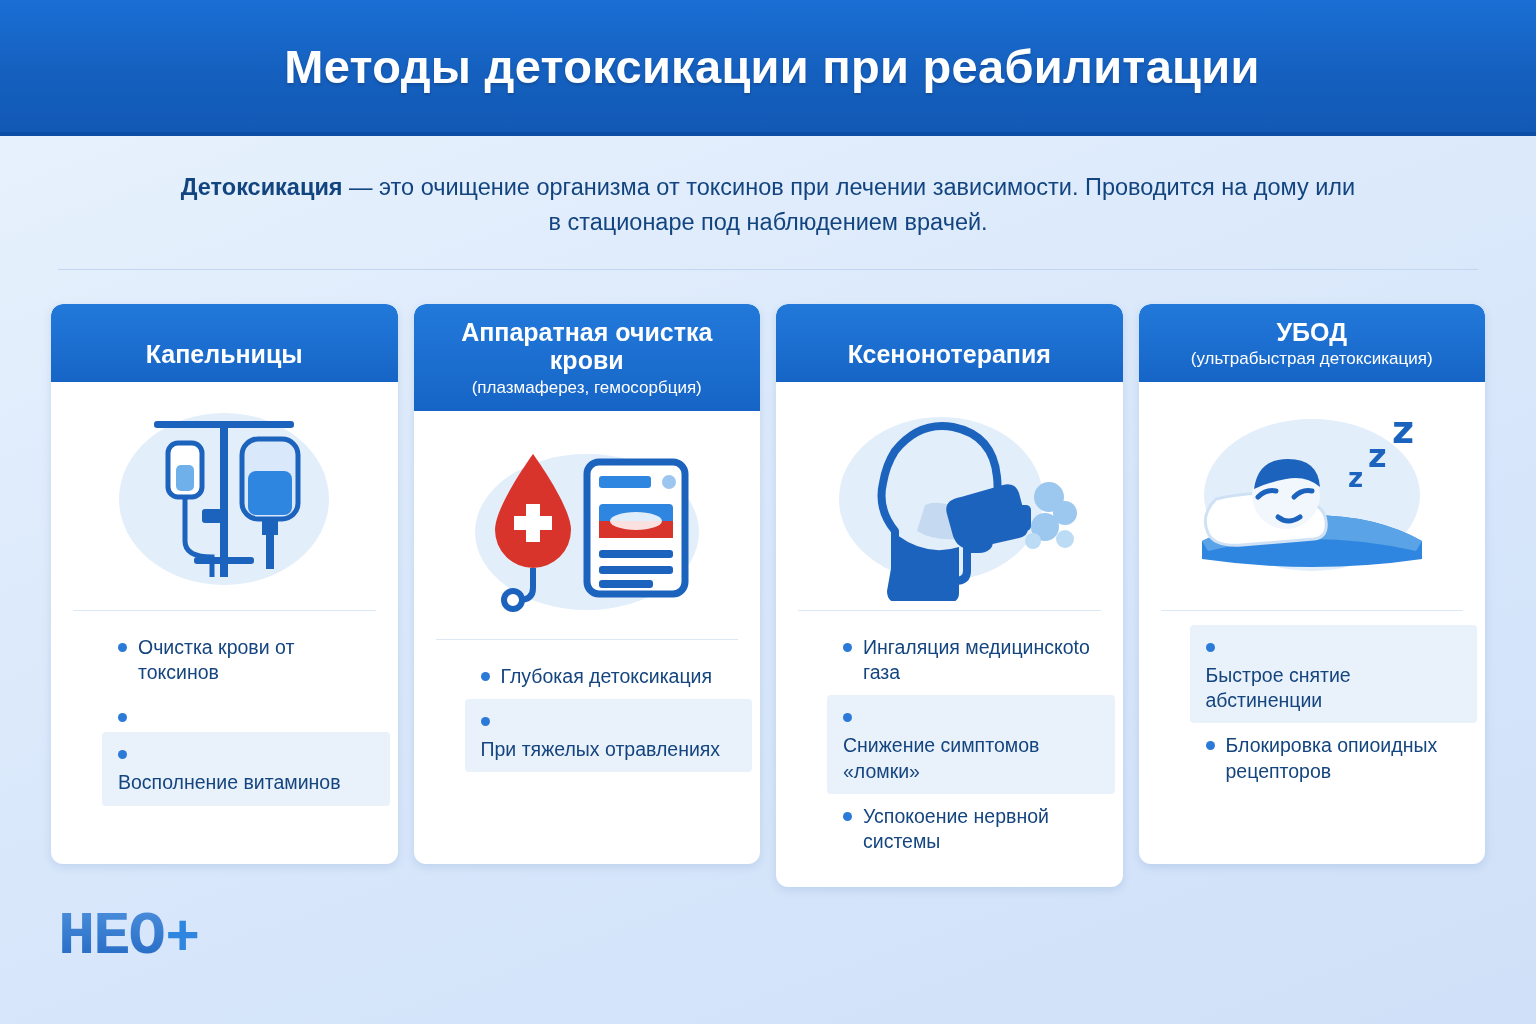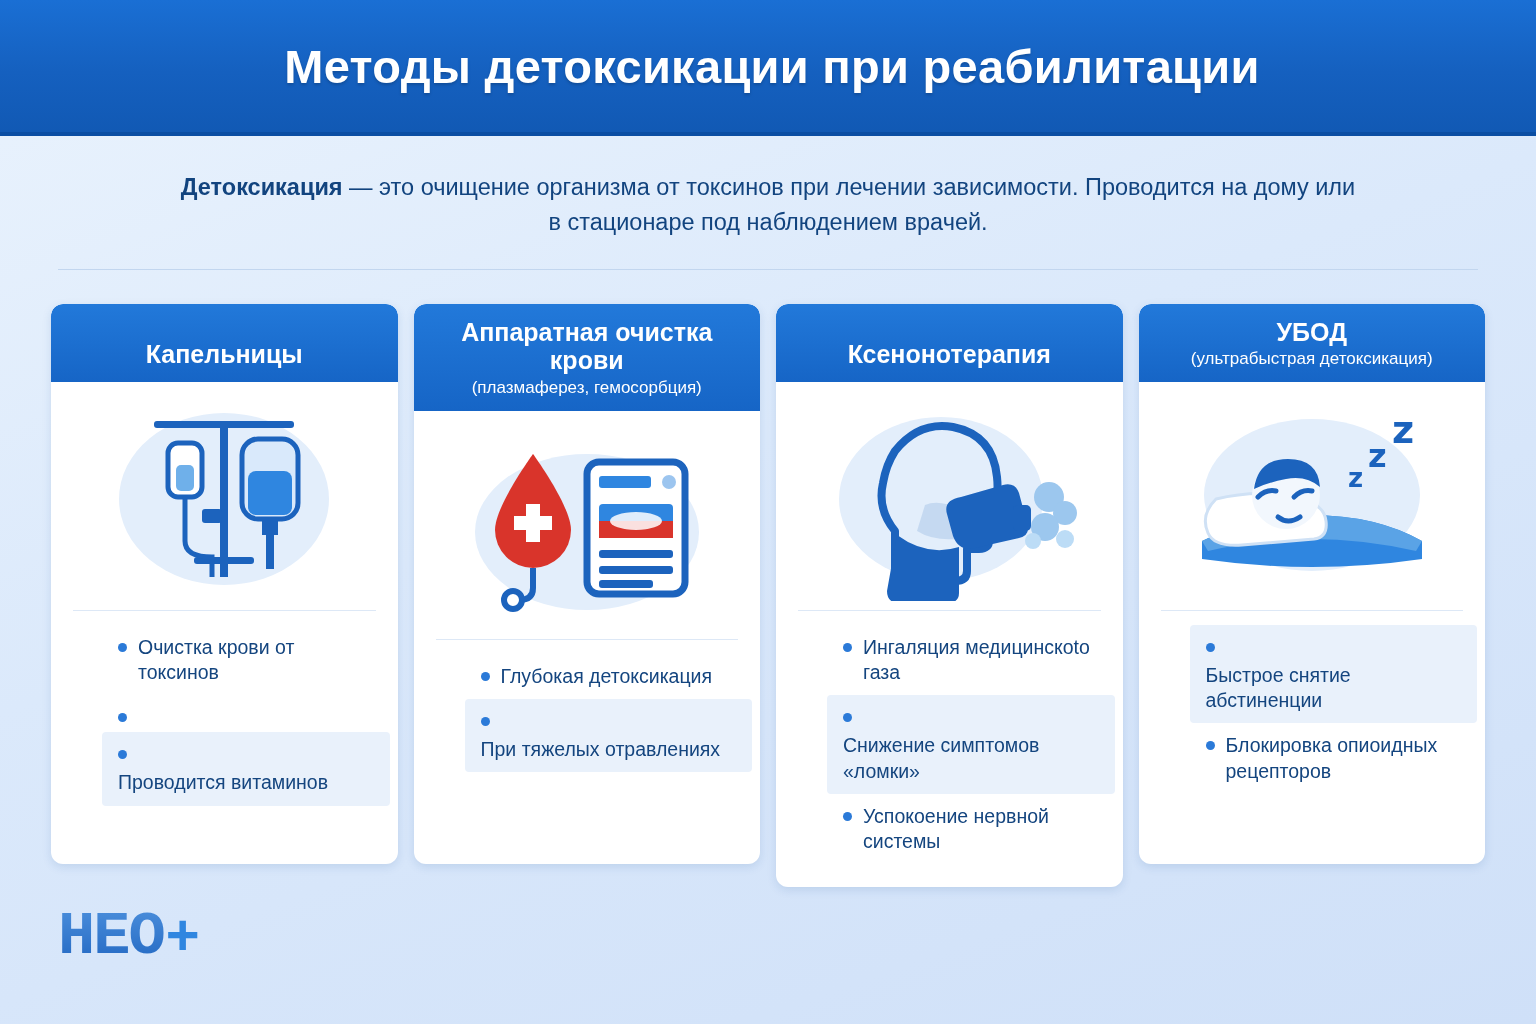--- a/index.html
+++ b/index.html
@@ -192,21 +192,21 @@
     <ul class="card-list">
       <li>
           <span class="bullet"></span>
           <span>Очистка крови от токсинов</span>
         </li>
       <li>
           <span class="bullet"></span>
         </li>
       <li class="hl">
           <span class="bullet"></span>
-          <span>Проводится витаминов</span>
+          <span>Восполнение витаминов</span>
         </li>
     </ul>
   </div>
 
   <div class="card">
     <div class="card-head">
       <div class="t">Аппаратная очистка крови</div>
       <div class="st">(плазмаферез, гемосорбция)</div>
     </div>
     <div class="card-art">

